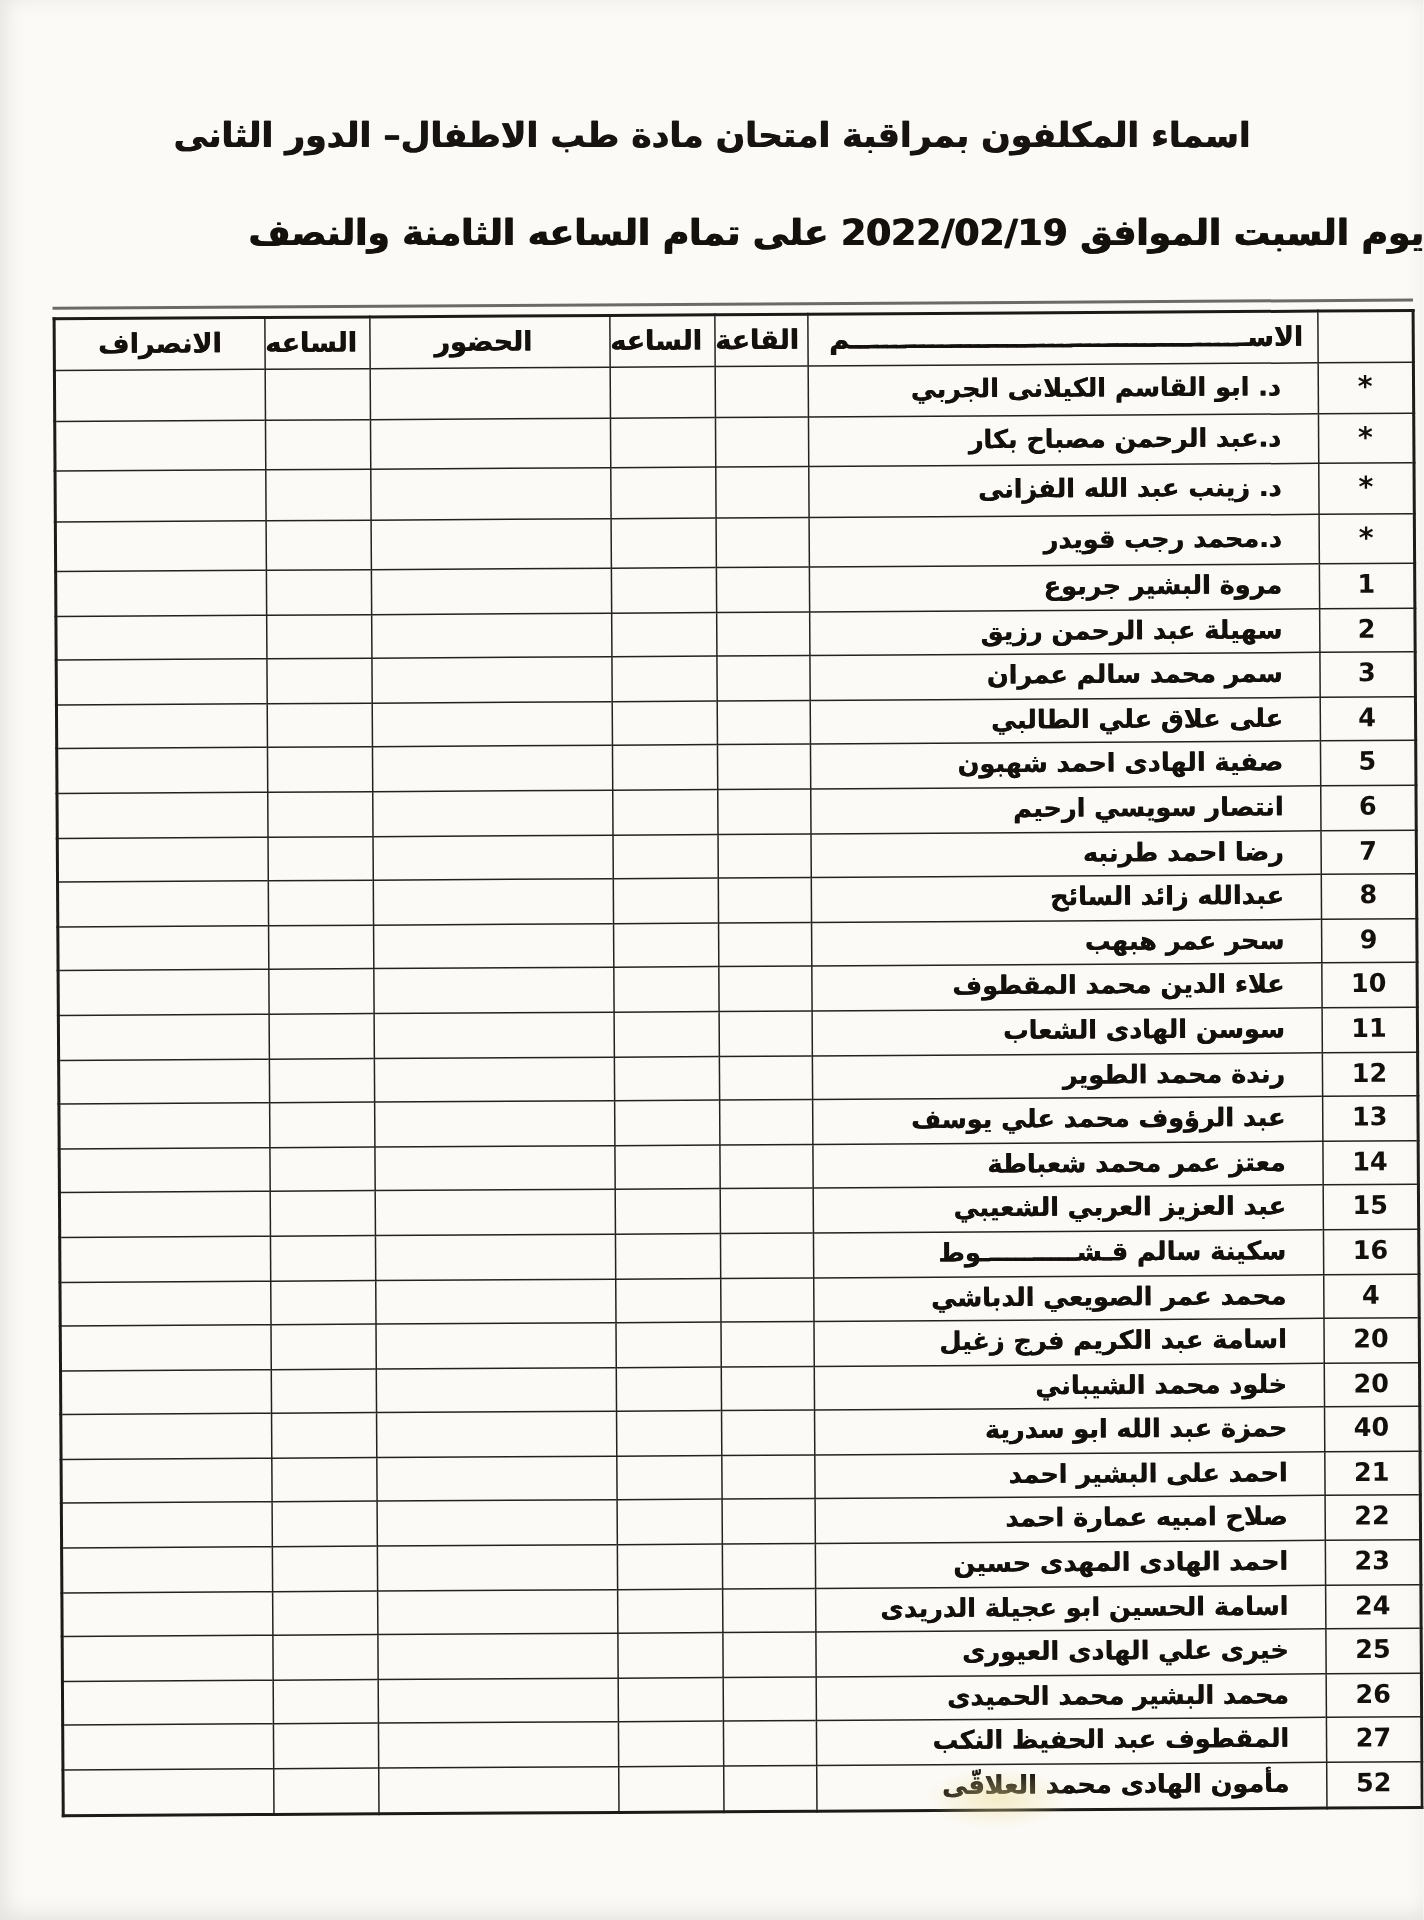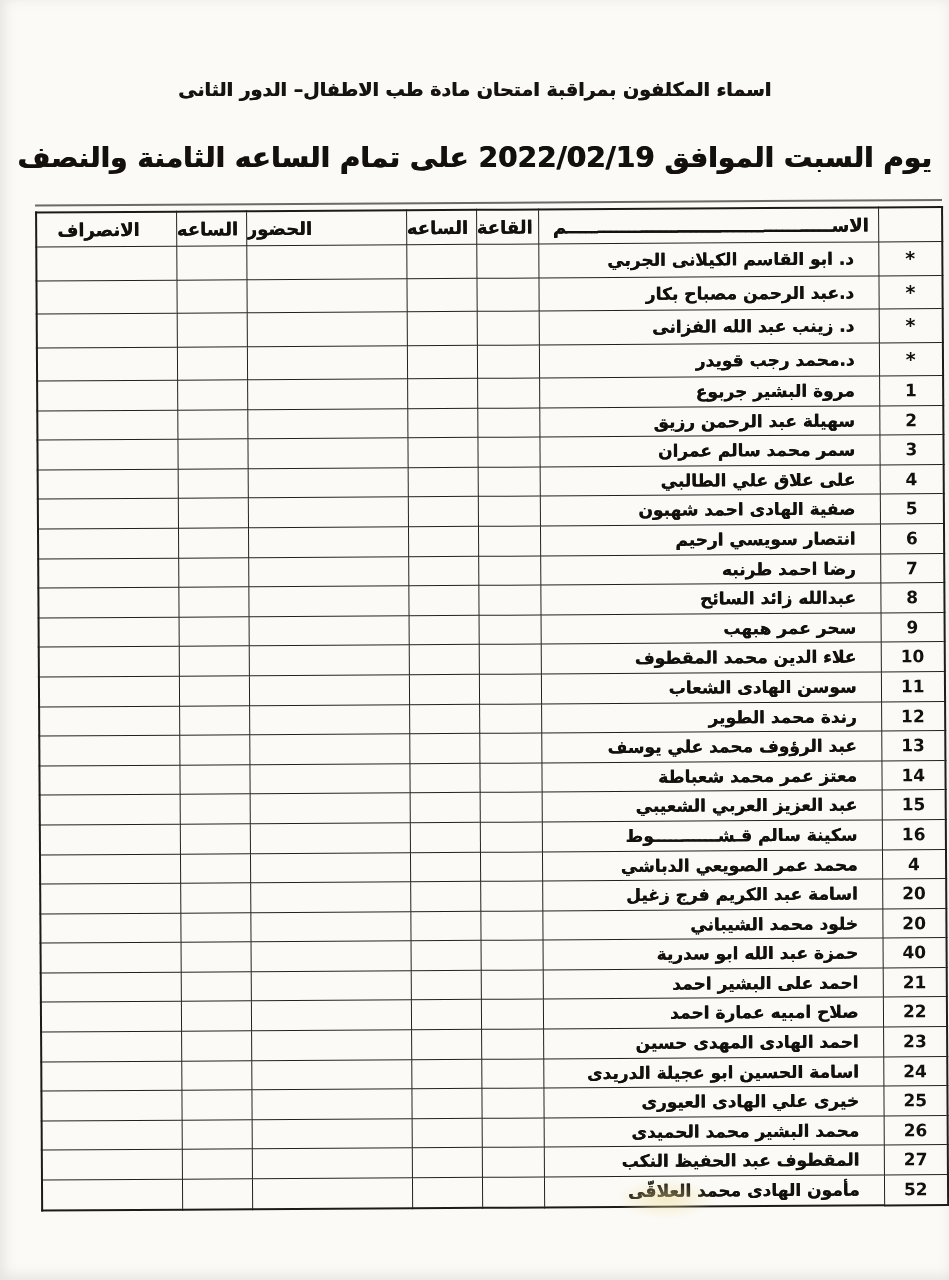--- a/index.html
+++ b/index.html
@@ -8,29 +8,29 @@
     background:#fbfaf7;
     font-family:"DejaVu Sans",sans-serif;
     color:#14100c;
     overflow:hidden;
     position:relative;
   }
   .page{position:absolute;inset:0;}
   .title1{
     position:absolute;top:78px;left:0;width:100%;
     text-align:center;direction:rtl;
-    font-size:19px;font-weight:bold;
+    font-size:23px;font-weight:bold;
     color:#171310;
     text-shadow:0.6px 0 0 #171310;
     letter-spacing:0;
   }
   .title2{
     position:absolute;top:141px;left:0;width:100%;
-    text-align:center;direction:rtl;
-    font-size:28px;font-weight:bold;
+    text-align:right;direction:rtl;
+    font-size:24px;font-weight:bold;
     color:#14100c;
     text-shadow:0.8px 0 0 #14100c;
   }
   .table-wrap{
     position:absolute;left:35px;top:199px;width:908px;
     transform:rotate(-0.35deg);
     transform-origin:top right;
   }
   .top-rule{
     height:2px;background:#3a3a38;opacity:.75;
@@ -59,22 +59,22 @@
     overflow:hidden;
     white-space:nowrap;
   }
   thead th{
     height:33px;font-size:18px;line-height:33px;
     text-shadow:0.4px 0 0 #14100c;
   }
   th.h-serial{}
   th.h-name{text-align:right;padding-right:9px;}
   th.h-hall,th.h-time{text-align:left;}
-  th.h-att{text-align:left;padding-right:8px;}
-  th.h-dep{text-align:center;padding-right:16px;}
+  th.h-att{text-align:center;padding-right:8px;}
+  th.h-dep{text-align:right;padding-right:28px;}
   tr.star-row td{height:32.5px;line-height:32.5px;}
   tr.num-row td{height:28.6px;line-height:28.6px;}
   td.serial-cell{text-align:center;font-size:17px;}
   tr.star-row td.serial-cell{font-size:19px;}
   td.name-cell{
     text-align:right;padding-right:24px;
     font-size:17px;
     text-shadow:0.35px 0 0 #14100c;
   }
   .smudge{

